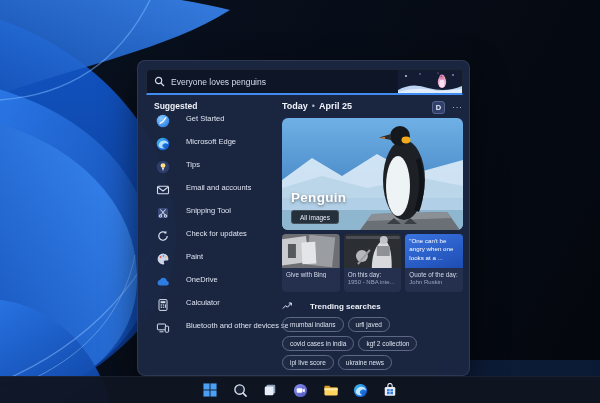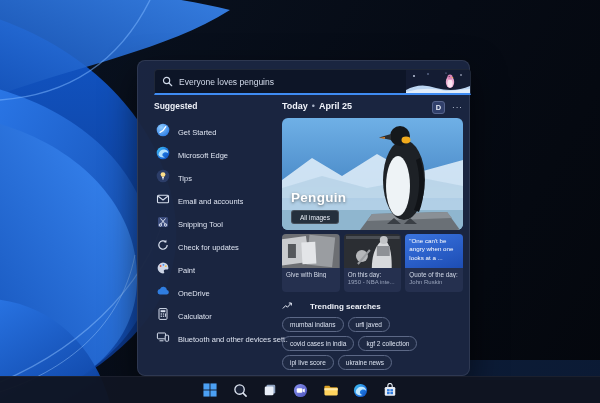--- a/index.html
+++ b/index.html
@@ -6,31 +6,31 @@
   html,body { width:600px; height:403px; background:#04070d; font-family:"Liberation Sans", sans-serif; }
   #stage { position:relative; width:600px; height:403px; overflow:hidden;
            background:linear-gradient(120deg,#0a1322 0%,#060b15 55%,#04070d 100%); }
   #bloom { position:absolute; inset:0; }
 
   
   #panel { position:absolute; left:137px; top:60px; width:333px; height:316px;
            background:rgba(27,38,66,0.97); border:1px solid rgba(255,255,255,0.09);
            border-radius:8px; box-shadow:0 14px 34px rgba(0,0,0,0.55); }
 
-  #searchbar { position:absolute; left:16px; top:8px; width:317px; height:26px;
+  #searchbar { position:absolute; left:8px; top:8px; width:317px; height:26px;
            background:#0d1527; border:1px solid rgba(255,255,255,0.08); border-bottom:2px solid #3f8cf3;
            border-radius:4px 4px 0 0; display:flex; align-items:center; padding-left:7px; overflow:hidden; }
   #searchbar input { flex:1; background:transparent; border:none; outline:none; color:#d4dcec;
            font-size:8.5px; font-family:"Liberation Sans",sans-serif; margin-left:6px; }
   #search-art { position:absolute; right:0; top:0; width:64px; height:24px; }
 
   
   #suggested { position:absolute; left:8px; top:40px; width:134px;margin-left:8px; }
   .sec-title { font-size:8.5px; font-weight:bold; color:#eef1f8; }
-  .sug-item { display:flex; align-items:flex-end; height:23px; gap:8px; cursor:pointer; border-radius:4px; padding-left:2px; }
+  .sug-item { display:flex; align-items:flex-start; height:23px; gap:16px; cursor:pointer; border-radius:4px; padding-left:2px; }
   .sug-item svg { flex:0 0 auto; }
   .sug-label { font-size:7.5px; color:#dde3f0; white-space:nowrap; overflow:hidden; }
 
   
   #todaycol { position:absolute; left:144px; top:40px; width:181px; }
   #today-head { display:flex; align-items:flex-start; height:14px; }
   #today-title { font-size:9px; font-weight:bold; color:#f0f3fa; }
   #today-sep { font-size:9px; color:#aab4c8; margin:0 4px; }
   #today-date { font-size:9px; font-weight:bold; color:#f0f3fa; }
   #head-right { margin-left:auto; display:flex; align-items:center; gap:7px; }

